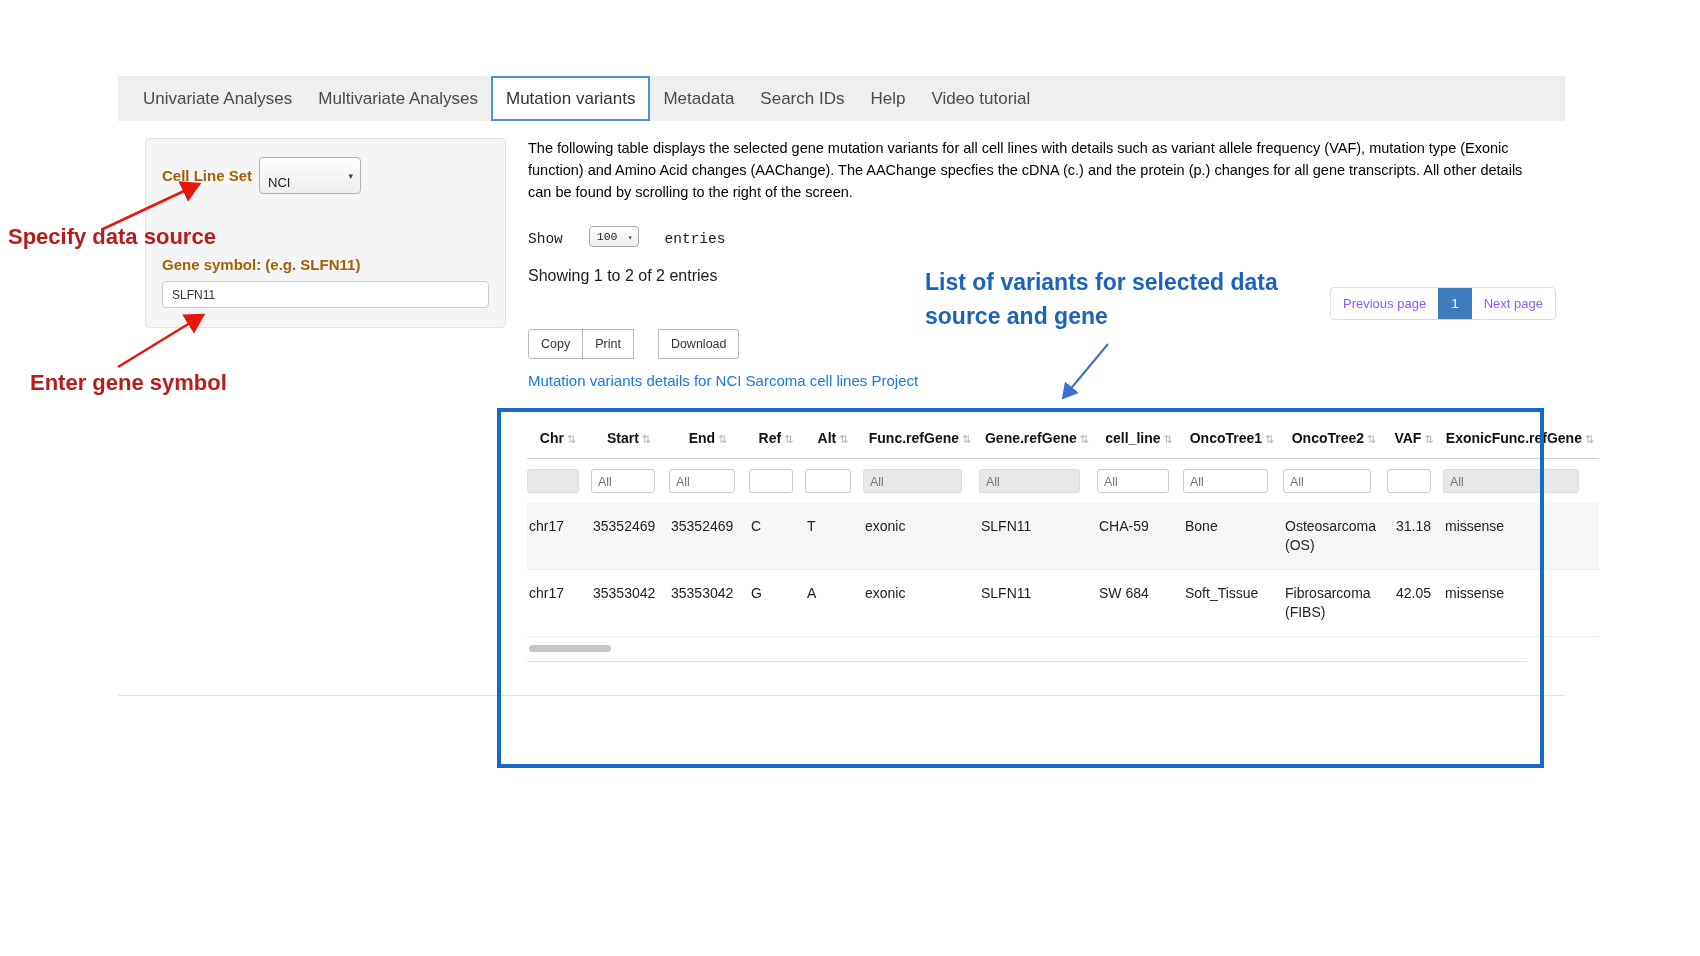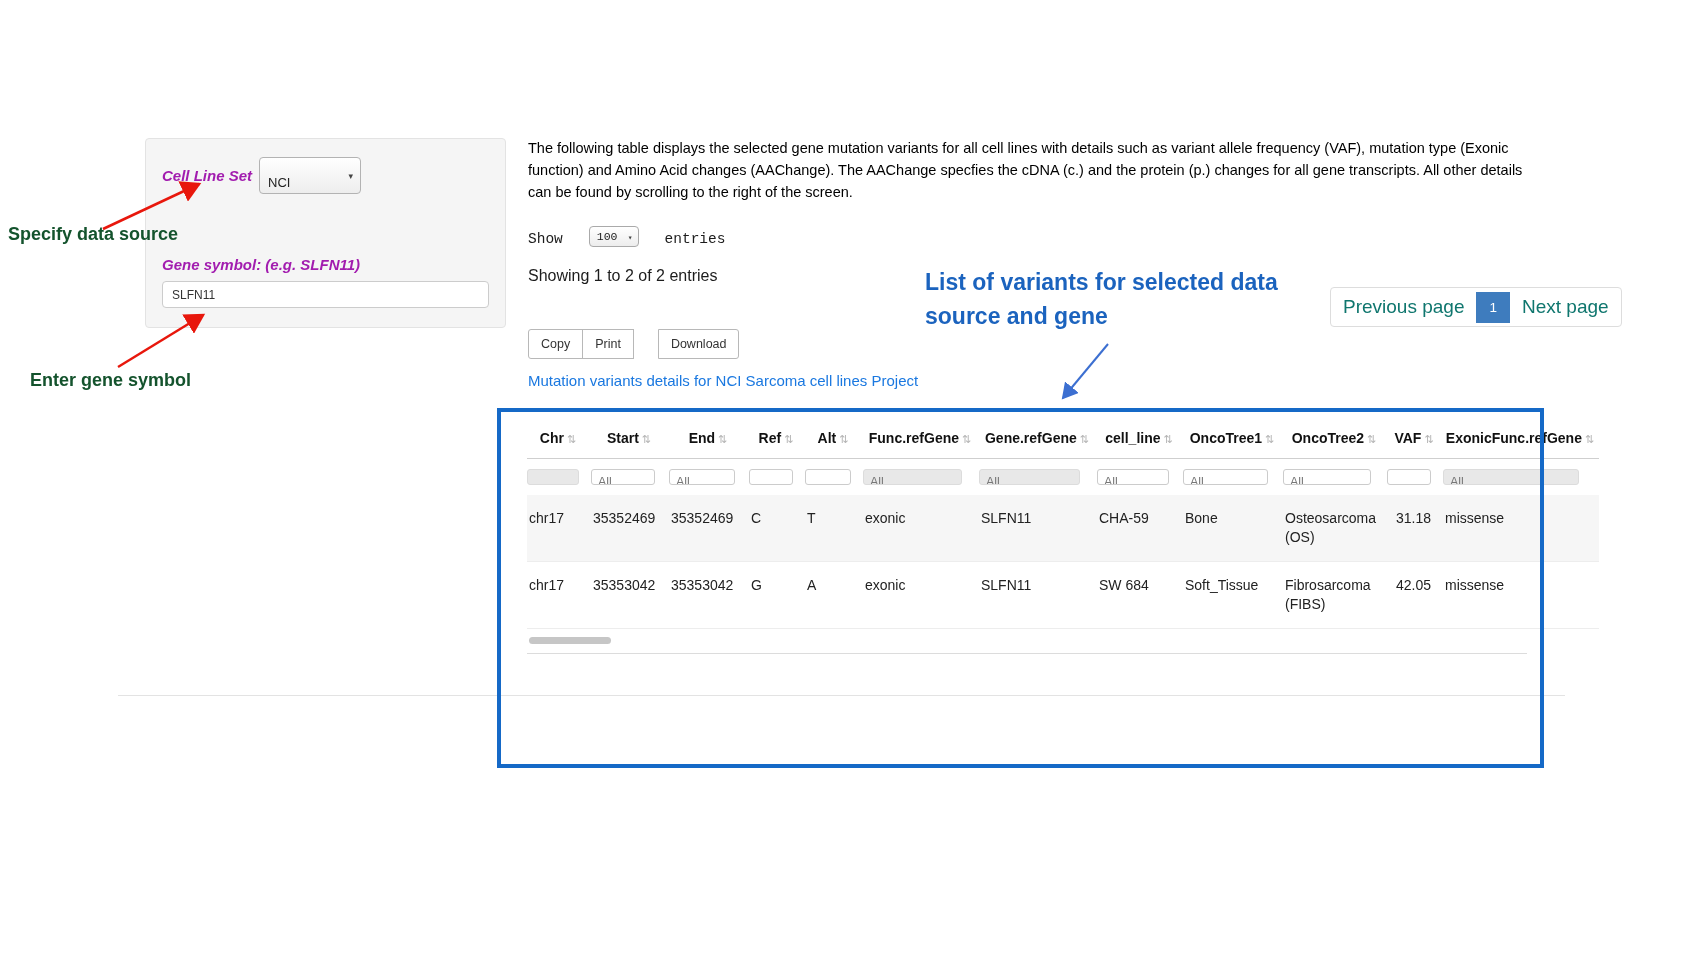--- a/index.html
+++ b/index.html
@@ -12,74 +12,74 @@
           box-sizing:border-box;}
   .nav-tab{display:flex;align-items:center;padding:0 13px;font-size:17px;
            color:#4a4a4a;cursor:pointer;white-space:nowrap;box-sizing:border-box;}
   .nav-tab.active{background:#fff;border:2px solid #4e92d6;color:#333;}
 
   
   .sidebar{position:absolute;left:145px;top:138px;width:361px;height:190px;
            background:#f5f5f5;border:1px solid #e3e3e3;border-radius:4px;
            box-sizing:border-box;padding:18px 16px;}
   .cls-row{display:flex;align-items:center;gap:7px;}
-  .bold-label{font-size:15px;font-weight:bold;color:#a21caf;font-style:italic;}
+  .bold-label{font-size:15px;font-weight:bold;color:#a16207;}
   .select-box{position:relative;background:linear-gradient(#ffffff,#ededed);
               border:1px solid #b3b3b3;border-radius:4px;font-size:13px;color:#222;
               padding:17px 24px 3px 8px;min-width:68px;cursor:pointer;}
   .select-box .chev{position:absolute;right:7px;top:50%;transform:translateY(-50%);
                     font-size:9px;color:#444;}
   .gene-label{margin-top:62px;}
   .gene-input{margin-top:8px;width:327px;height:27px;border:1px solid #ccc;
               border-radius:4px;background:#fff;font-size:12px;color:#333;
               padding:0 9px;box-sizing:border-box;font-family:"Liberation Sans",sans-serif;}
 
   
-  .annotation-red{position:absolute;color:#14532d;font-weight:bold;font-size:18px;}
+  .annotation-red{position:absolute;color:#b91c1c;font-weight:bold;font-size:22px;}
   #ann-specify{left:8px;top:224px;}
   #ann-enter{left:30px;top:370px;}
   .blue-note{position:absolute;left:925px;top:265px;font-size:23px;font-weight:bold;
              color:#1b63be;line-height:34px;}
 
   
   .description{position:absolute;left:528px;top:137px;width:1000px;font-size:14.5px;
                line-height:22px;color:#000000;}
   .show-row{position:absolute;left:528px;top:226px;display:flex;align-items:flex-end;
             gap:26px;font-size:14.5px;color:#1c1c1c;font-family:Liberation Mono, monospace;}
   .small-select{position:relative;background:linear-gradient(#ffffff,#ededed);
                 border:1px solid #aaa;border-radius:4px;font-size:11.5px;color:#222;
                 padding:3px 20px 3px 7px;cursor:pointer;}
   .small-select .chev{position:absolute;right:5px;top:50%;transform:translateY(-50%);
                       font-size:8px;color:#444;}
   .showing-info{position:absolute;left:528px;top:267px;font-size:16px;color:#1c1c1c;}
 
   .pagination{position:absolute;left:1330px;top:287px;display:flex;align-items:center;
               border:1px solid #ddd;border-radius:4px;background:#fff;overflow:hidden;}
-  .page-btn{font-size:19px;color:#0f766e;padding:8px 12px;cursor:pointer;}
+  .page-btn{font-size:13px;color:#8b5cf6;padding:8px 12px;cursor:pointer;}
   .page-current{background:#3e7cbe;color:#fff;font-size:13.5px;padding:8px 13px;cursor:pointer;}
 
   .dt-buttons{position:absolute;left:528px;top:329px;display:flex;}
   .dt-btn{font-size:12.5px;color:#333;background:#fff;border:1px solid #b8b8b8;
           padding:7px 12px;margin-left:-1px;cursor:pointer;
           font-family:"Liberation Sans",sans-serif;}
   .dt-btn:first-child{border-radius:3px 0 0 3px;margin-left:0;}
   .dt-btn:last-child{border-radius:0 3px 3px 0;margin-left:24px;}
 
   .table-title{position:absolute;left:528px;top:372px;font-size:15px;font-weight:normal;
                color:#1a78e0;}
 
   
   .table-wrap{position:absolute;left:527px;top:420px;width:1000px;}
   #variants-table{border-collapse:collapse;table-layout:fixed;width:1000px;}
   #variants-table th{font-size:14px;font-weight:bold;color:#111;text-align:center;
                      padding:10px 4px 12px 2px;border-bottom:1px solid #cfcfcf;
                      white-space:nowrap;cursor:pointer;}
   .sort-icon{font-size:11px;color:#b5b5b5;margin-left:3px;font-weight:normal;}
   .filter-row td{padding:10px 8px 10px 0;}
-  .filter-box{height:16px;line-height:24px;font-size:12.5px;color:#777;
+  .filter-box{height:24px;line-height:24px;font-size:12.5px;color:#777;
               padding-left:6px;border-radius:3px;box-sizing:border-box;width:92%;
               overflow:hidden;cursor:pointer;}
   .filter-white{background:#fff;border:1px solid #ccc;}
   .filter-gray{background:#e8e8e8;border:1px solid #dcdcdc;}
   #variants-table tbody td{font-size:14px;color:#222;padding:14px 8px 14px 2px;
                            vertical-align:top;line-height:19px;word-wrap:break-word;}
   #variants-table tbody tr{border-bottom:1px solid #ededed;}
   #variants-table tbody tr.striped{background:#f6f6f6;}
   #variants-table th:nth-child(1){width:58px;}  #variants-table th:nth-child(2){width:72px;}
   #variants-table th:nth-child(3){width:74px;}  #variants-table th:nth-child(4){width:50px;}
@@ -100,20 +100,29 @@
   .page-divider{position:absolute;left:118px;top:695px;width:1447px;height:1px;
                 background:#e3e3e3;}
   #arrow-overlay{position:absolute;left:0;top:0;width:1700px;height:956px;
                  pointer-events:none;}
 </style>
 </head>
 <body>
 
 <div id="page">
 
+  <div class="navbar" id="navbar">
+      <div class="nav-tab">Univariate Analyses</div>
+      <div class="nav-tab">Multivariate Analyses</div>
+      <div class="nav-tab active">Mutation variants</div>
+      <div class="nav-tab">Metadata</div>
+      <div class="nav-tab">Search IDs</div>
+      <div class="nav-tab">Help</div>
+      <div class="nav-tab">Video tutorial</div>
+    </div>
 
   <div class="sidebar">
     <div class="cls-row">
       <span class="bold-label">Cell Line Set</span>
       <div class="select-box">
         <span>NCI</span>
         <span class="chev">▾</span>
       </div>
     </div>
     <div class="bold-label gene-label">Gene symbol: (e.g. SLFN11)</div>

